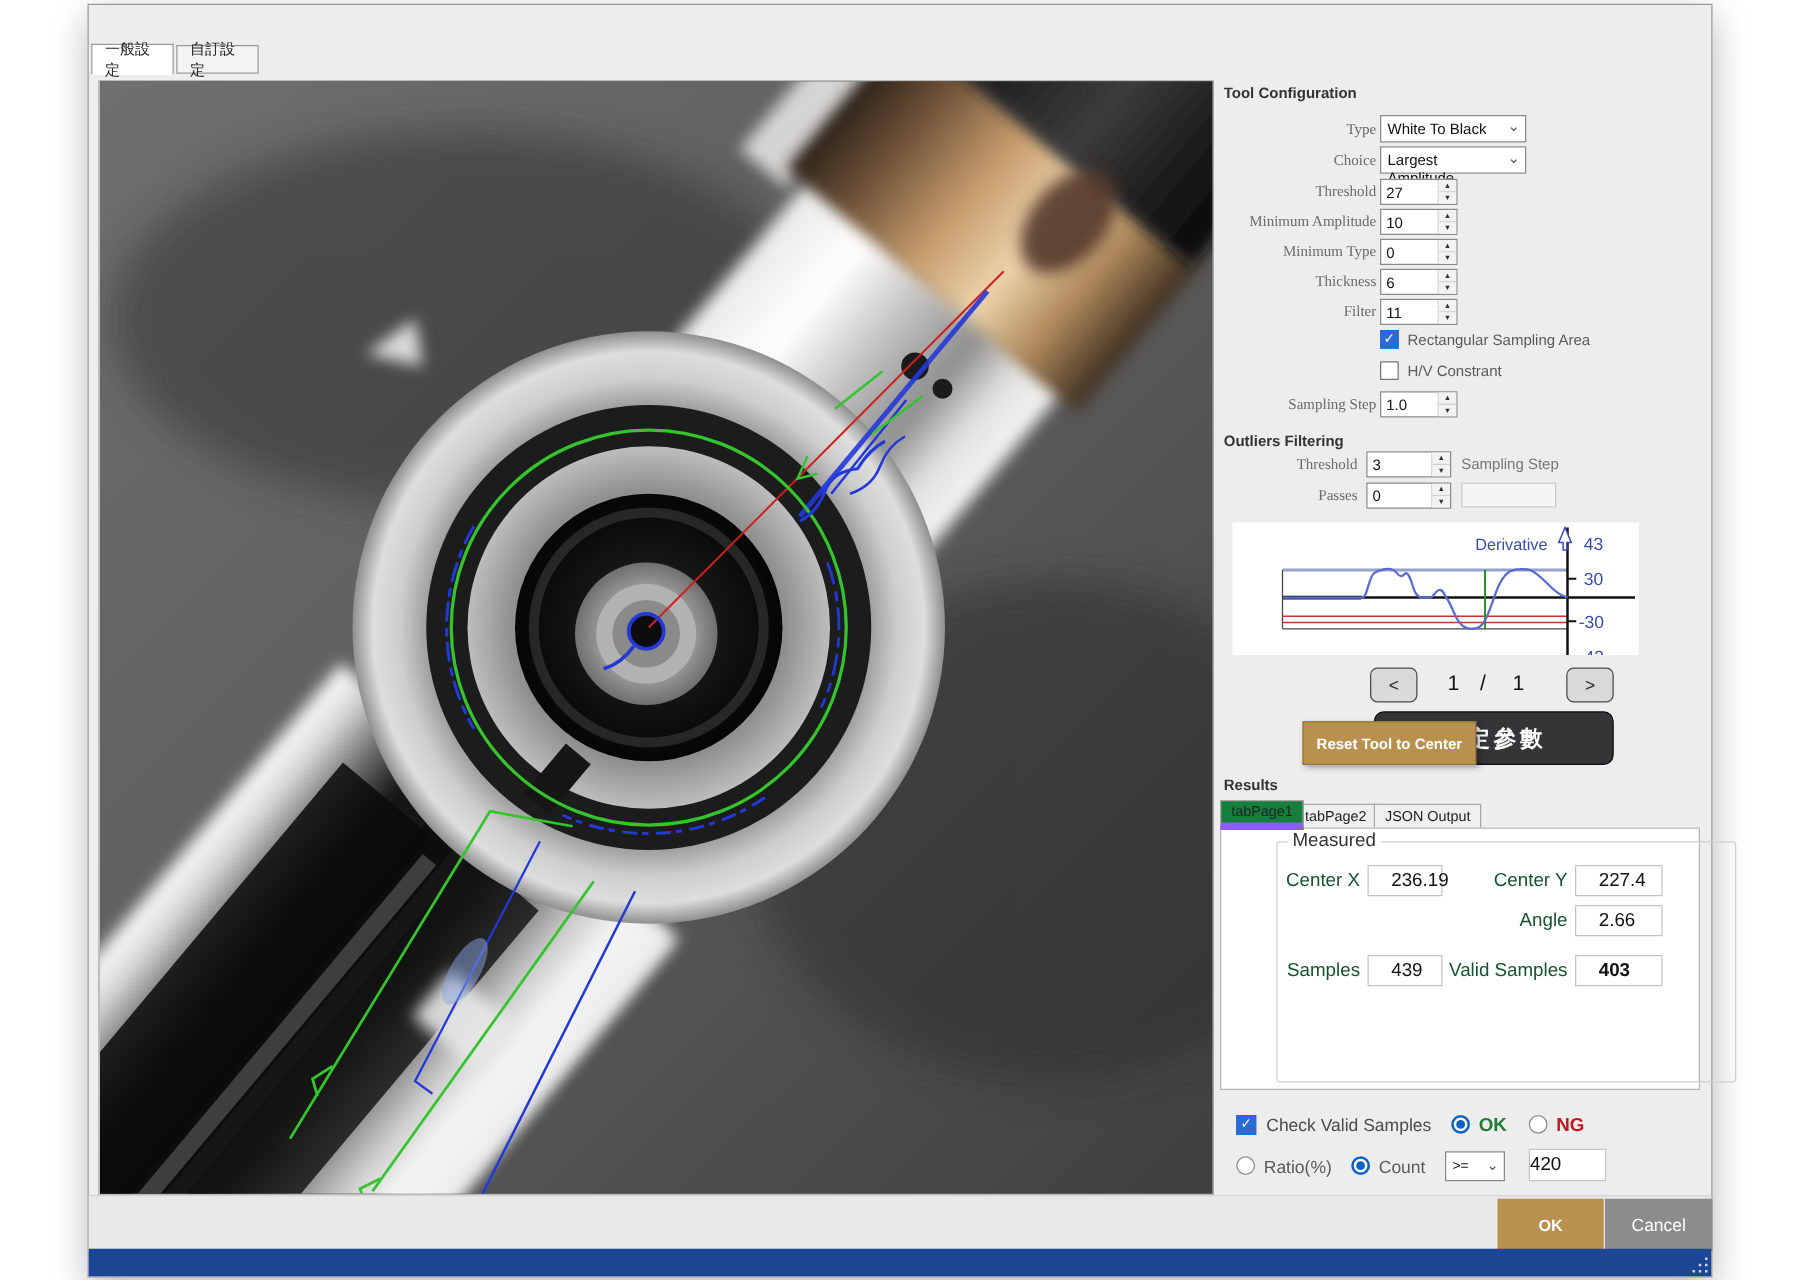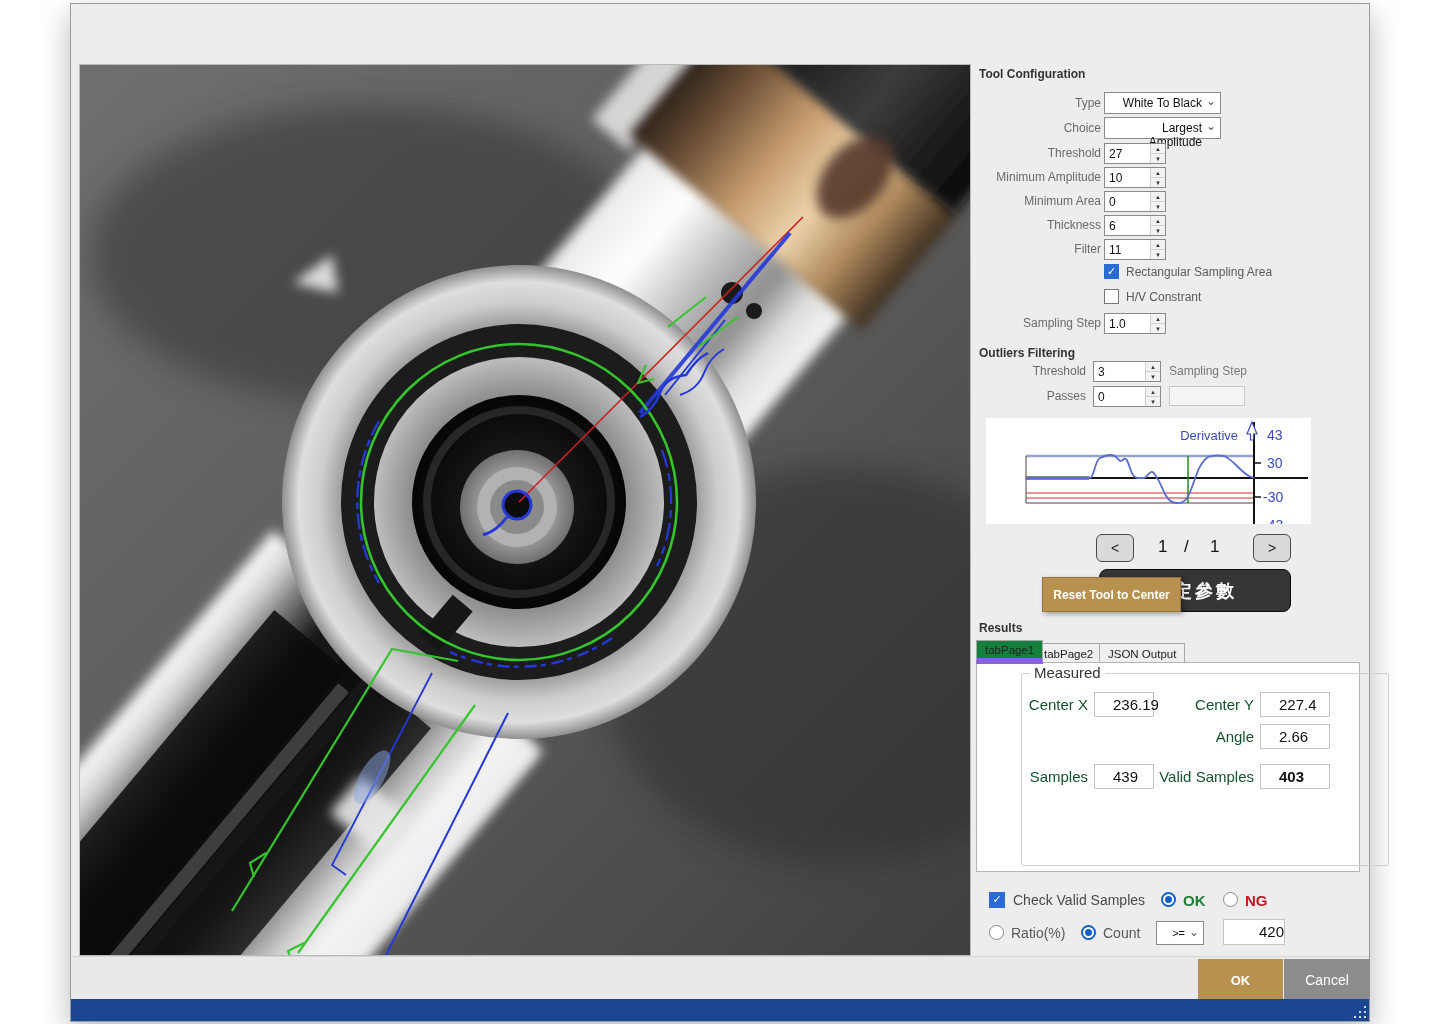--- a/index.html
+++ b/index.html
@@ -11,22 +11,22 @@
   .title-text{position:absolute;left:36px;top:7px;font-size:12px;color:#1a1a1a;}
   .win-btn{position:absolute;top:0;width:47px;height:28px;display:flex;align-items:center;justify-content:center;font-size:13px;color:#333;cursor:default;}
   
   .tabstrip{position:absolute;left:0;top:30px;right:0;height:26px;}
   .tab{position:absolute;top:2px;height:23px;box-sizing:border-box;border:1px solid #9a9a9a;background:#f3f3f3;font-size:12px;color:#222;display:flex;align-items:center;justify-content:center;padding:0 10px;}
   .tab.selected{top:1px;height:25px;background:#ffffff;border-bottom:1px solid #ffffff;z-index:2;}
   
   .photo{position:absolute;left:8px;top:60px;width:890px;height:890px;background:#555;overflow:hidden;border:1px solid #b9b9b9;box-sizing:content-box;}
   
   .sec-title{position:absolute;font-size:12px;font-weight:700;color:#333;}
-  .flabel{position:absolute;font-size:12px;color:#6a6a6a;text-align:right;width:170px;}
-  .combo{position:absolute;height:22px;background:#fff;border:1px solid #8a8a8a;font-size:12px;color:#111;box-sizing:border-box;padding:3px 18px 6px 5px;text-align:right;}
+  .flabel{position:absolute;font-size:12px;color:#6a6a6a;text-align:right;width:170px;font-family:Liberation Serif, serif;}
+  .combo{position:absolute;height:22px;background:#fff;border:1px solid #8a8a8a;font-size:12px;color:#111;box-sizing:border-box;padding:3px 18px 6px 5px;}
   .combo .chev{position:absolute;right:4px;top:1px;color:#555;font-size:12px;}
   .spin{position:absolute;height:21px;background:#fff;border:1px solid #8a8a8a;box-sizing:border-box;}
   .spin-val{position:absolute;left:4px;top:3px;font-size:12px;color:#111;}
   .spin-btns{position:absolute;right:0;top:0;bottom:0;width:14px;display:flex;flex-direction:column;border-left:1px solid #cfcfcf;}
   .su,.sd{flex:1;font-size:6px;color:#333;display:flex;align-items:center;justify-content:center;background:#f2f2f2;}
   .su{border-bottom:1px solid #cfcfcf;}
   .checkbox{position:absolute;width:15px;height:15px;border:1px solid #767676;background:#fff;box-sizing:border-box;font-size:11px;line-height:13px;text-align:center;color:#fff;}
   .checkbox.checked{background:#2a6ad4;border-color:#2a6ad4;}
   .cblabel{position:absolute;font-size:12px;color:#5a5a5a;}
   .radio{position:absolute;width:15px;height:15px;border-radius:50%;border:1px solid #8a8a8a;background:#fff;box-sizing:border-box;}
@@ -51,20 +51,28 @@
   .statusbar{position:absolute;left:0;right:0;bottom:0;height:22px;background:#1b4693;}
   .grip{position:absolute;right:3px;bottom:3px;width:14px;height:14px;}
   .grip i{position:absolute;width:2px;height:2px;background:#cfd8ea;}
 </style>
 </head>
 <body>
 
 <div class="window">
 
 
+  <div class="tabstrip">
+    <div class="tab selected" style="left:2px;width:66px;">
+        <span>一般設定</span>
+      </div>
+    <div class="tab" style="left:70px;width:66px;">
+        <span>自訂設定</span>
+      </div>
+  </div>
 
   <div class="photo">
     <svg width="890" height="890" viewBox="0 0 890 890">
       <defs>
         <linearGradient id="bgGrad" x1="0" y1="0" x2="1" y2="1">
           <stop offset="0" stop-color="#6f6f6f"></stop>
             <stop offset="0.55" stop-color="#5a5a5a"></stop>
             <stop offset="1" stop-color="#3f3f3f"></stop>
         </linearGradient>
         <linearGradient id="metalAcross" x1="0" y1="0" x2="0" y2="1">
@@ -229,21 +237,21 @@
 
   <div class="flabel" style="left:860px;top:166px;">Minimum Amplitude</div>
   <div class="spin" style="left:1033px;top:163px;width:62px;">
     <span class="spin-val">10</span>
     <span class="spin-btns">
         <span class="su">▲</span>
         <span class="sd">▼</span>
       </span>
   </div>
 
-  <div class="flabel" style="left:860px;top:190px;">Minimum Area</div>
+  <div class="flabel" style="left:860px;top:190px;">Minimum Type</div>
   <div class="spin" style="left:1033px;top:187px;width:62px;">
     <span class="spin-val">0</span>
     <span class="spin-btns">
         <span class="su">▲</span>
         <span class="sd">▼</span>
       </span>
   </div>
 
   <div class="flabel" style="left:860px;top:214px;">Thickness</div>
   <div class="spin" style="left:1033px;top:211px;width:62px;">
@@ -379,21 +387,21 @@
   <div class="vlabel" style="left:1174px;top:888px;color:#c01820;font-weight:700;font-size:15px;">NG</div>
 
   <div class="radio" style="left:918px;top:921px;"></div>
   <div class="vlabel" style="left:940px;top:921px;color:#5a5a5a;">Ratio(%)</div>
   <div class="radio selected" style="left:1010px;top:921px;"></div>
   <div class="vlabel" style="left:1032px;top:921px;color:#5a5a5a;">Count</div>
   <div class="combo" style="left:1085px;top:917px;width:48px;height:24px;font-size:11px;padding-top:5px;">
     <span>&gt;=</span>
     <span class="chev" style="top:3px;">⌄</span>
   </div>
-  <div style="position:absolute;left:1152px;top:915px;width:62px;height:26px;background:#fff;border:1px solid #c4c4c4;box-sizing:border-box;font-size:15px;color:#111;text-align:right;padding-top:3px;">420</div>
+  <div style="position:absolute;left:1152px;top:915px;width:62px;height:26px;background:#fff;border:1px solid #c4c4c4;box-sizing:border-box;font-size:15px;color:#111;text-align:left;padding-top:3px;">420</div>
 
   <div class="footer-band"></div>
   <div class="btn-ok">
       <span>OK</span>
     </div>
   <div class="btn-cancel">
       <span>Cancel</span>
     </div>
 
   <div class="statusbar">

